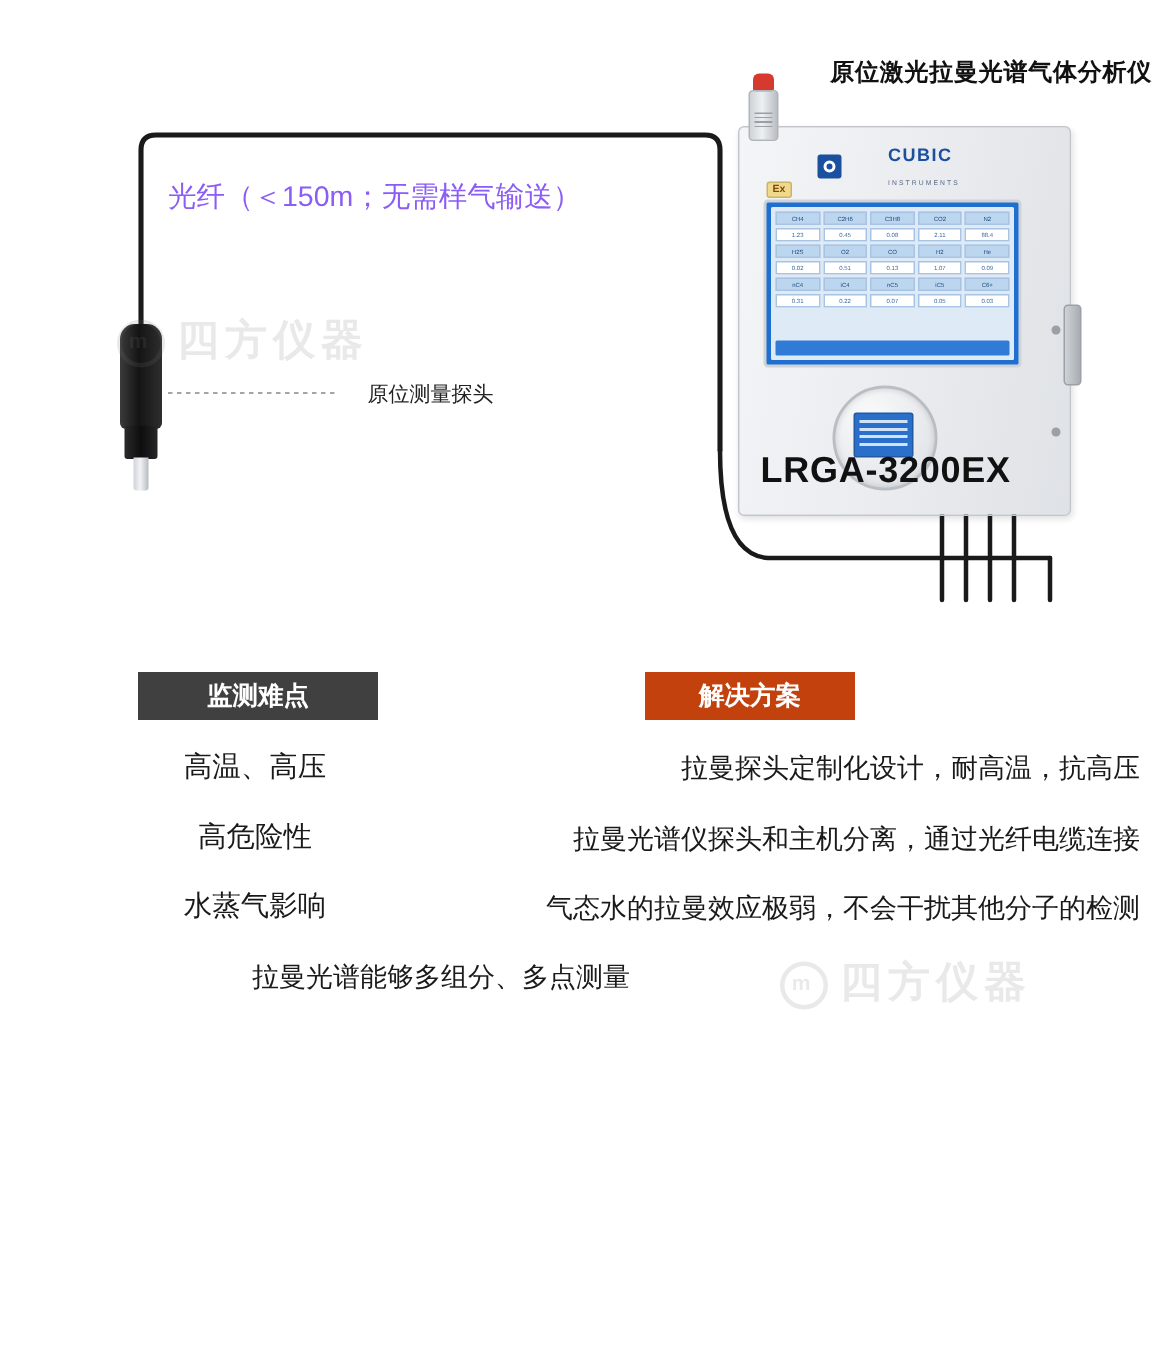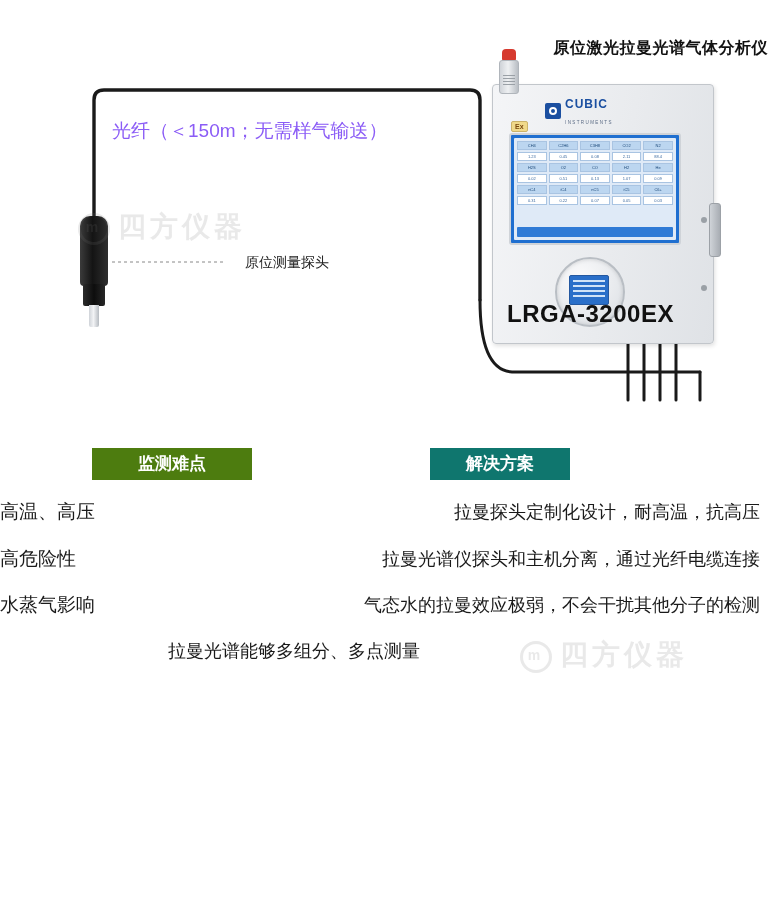--- a/index.html
+++ b/index.html
@@ -96,20 +96,21 @@
     content: "";
     position: absolute;
     left: 4px; top: 4px;
     width: 8px; height: 8px;
     border: 2px solid #fff;
     border-radius: 50%;
     box-sizing: border-box;
   }
   .brand-text {
     line-height: 1;
+    margin-left: 27px;
   }
   .brand-name {
     font-size: 12px;
     font-weight: bold;
     color: #1b4fa0;
     letter-spacing: 1px;
   }
   .brand-sub {
     font-size: 4.5px;
     color: #5b6b85;
@@ -292,34 +293,34 @@
   .hdr {
     position: absolute;
     top: 0;
     height: 32px;
     line-height: 32px;
     text-align: center;
     font-size: 17px;
     font-weight: bold;
     color: #ffffff;
   }
-  .hdr.left  { left: 92px;  width: 160px; background: #4d7c0f; }
-  .hdr.right { left: 430px; width: 140px; background: #0f766e; }
+  .hdr.left  { left: 92px;  width: 160px; background: #404040; }
+  .hdr.right { left: 430px; width: 140px; background: #c2410c; }
 
   .rows {
     margin-top: 14px;
   }
   .row {
     display: flex;
     align-items: center;
     margin-bottom: 18px;
   }
   .cell-left {
     width: 340px;
-    text-align: left;
+    text-align: center;
     font-size: 19px;
     color: #1a1a1a;
     line-height: 1.5;
   }
   .cell-right {
     width: 420px;
     padding-left: 8px;
     box-sizing: border-box;
     text-align: right;
     font-size: 18px;

